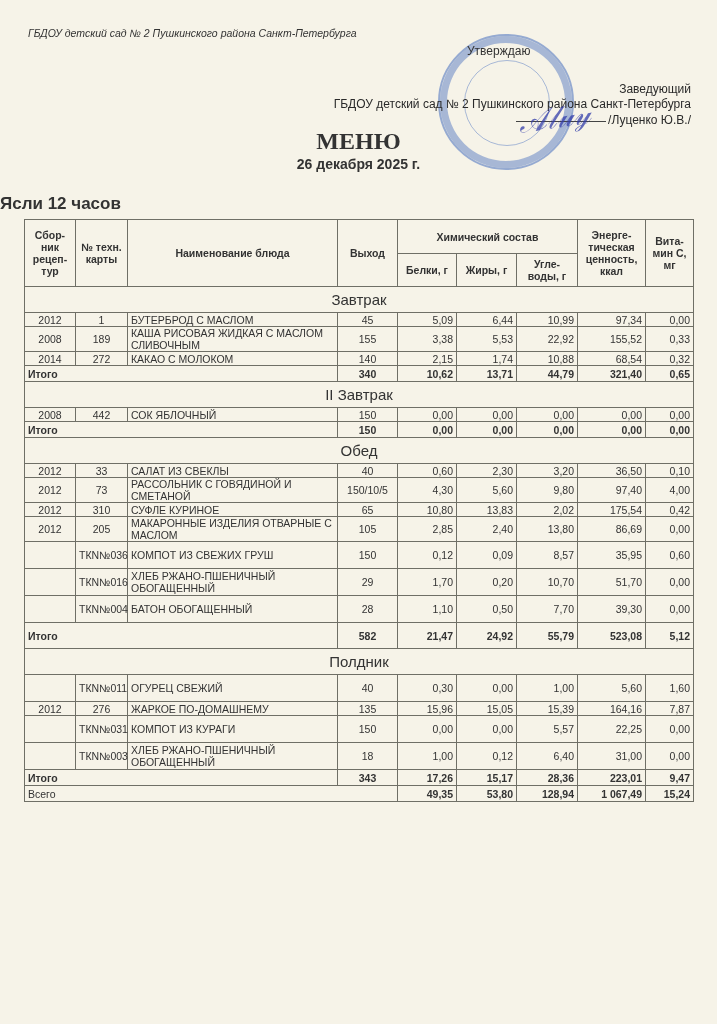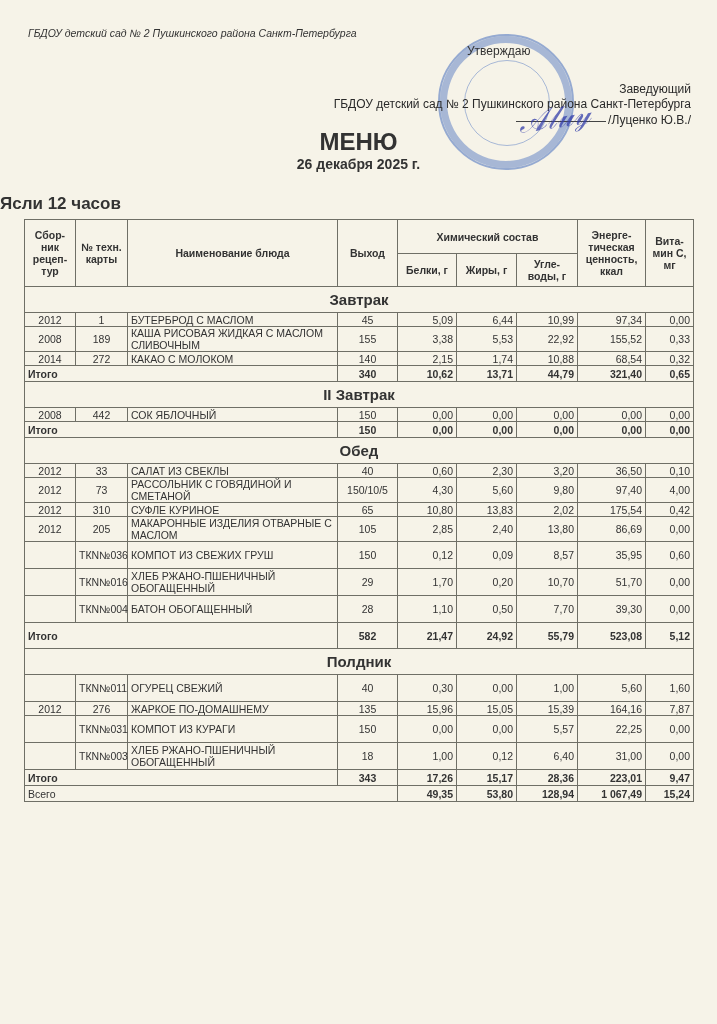--- a/index.html
+++ b/index.html
@@ -28,35 +28,35 @@
     position: absolute; left: 24px; top: 24px; width: 84px; height: 84px; border-radius: 50%;
     border: 1px solid rgba(70,110,190,0.45);
   }
   .signature {
     position: absolute; left: 518px; top: 100px; font-size: 30px; font-style: italic;
     font-family: "DejaVu Serif", serif; color: rgba(50,60,170,0.75); transform: rotate(-8deg);
     pointer-events: none;
   }
   .doc-title {
     position: absolute; left: 0; width: 717px; top: 128px; text-align: center;
-    font-family: Liberation Sans, sans-serif; font-weight: bold; font-size: 24px; color: #333;
+    font-family: Liberation Serif, serif; font-weight: bold; font-size: 24px; color: #333;
   }
   .doc-date { position: absolute; left: 0; width: 717px; top: 156px; text-align: center; font-weight: bold; font-size: 14px; color: #333; }
   .doc-group { position: absolute; left: 0; width: 717px; top: 194px; text-align: left; font-weight: bold; font-size: 17px; color: #333; }
 
   table.menu {
     position: absolute; left: 24px; top: 219px; width: 669px;
     border-collapse: collapse; table-layout: fixed;
     font-size: 10.5px; color: #333; padding-left: 32px;
   }
   table.menu td, table.menu th { border: 1px solid #6f6f66; padding: 0 3px; line-height: 12px; }
   table.menu th { font-weight: bold; text-align: center; color: #333; }
   .hdr1 th { height: 33px; }
   .hdr2 th { height: 32px; }
-  .section td { height: 25px; text-align: center; font-weight: bold; font-size: 15px; margin-left: 12px; }
+  .section td { height: 25px; text-align: center; font-weight: normal; font-size: 15px; margin-left: 12px; }
   .row td { height: 13px; }
   .row.tall td { height: 23px; }
   .row.xtall td { height: 26px; }
   .c { text-align: center; }
   .r { text-align: right; }
   .l { text-align: left; }
   .total td { font-weight: bold; height: 15px; }
   .total.big td { height: 25px; }
   .code { line-height: 13px; }
 </style>

